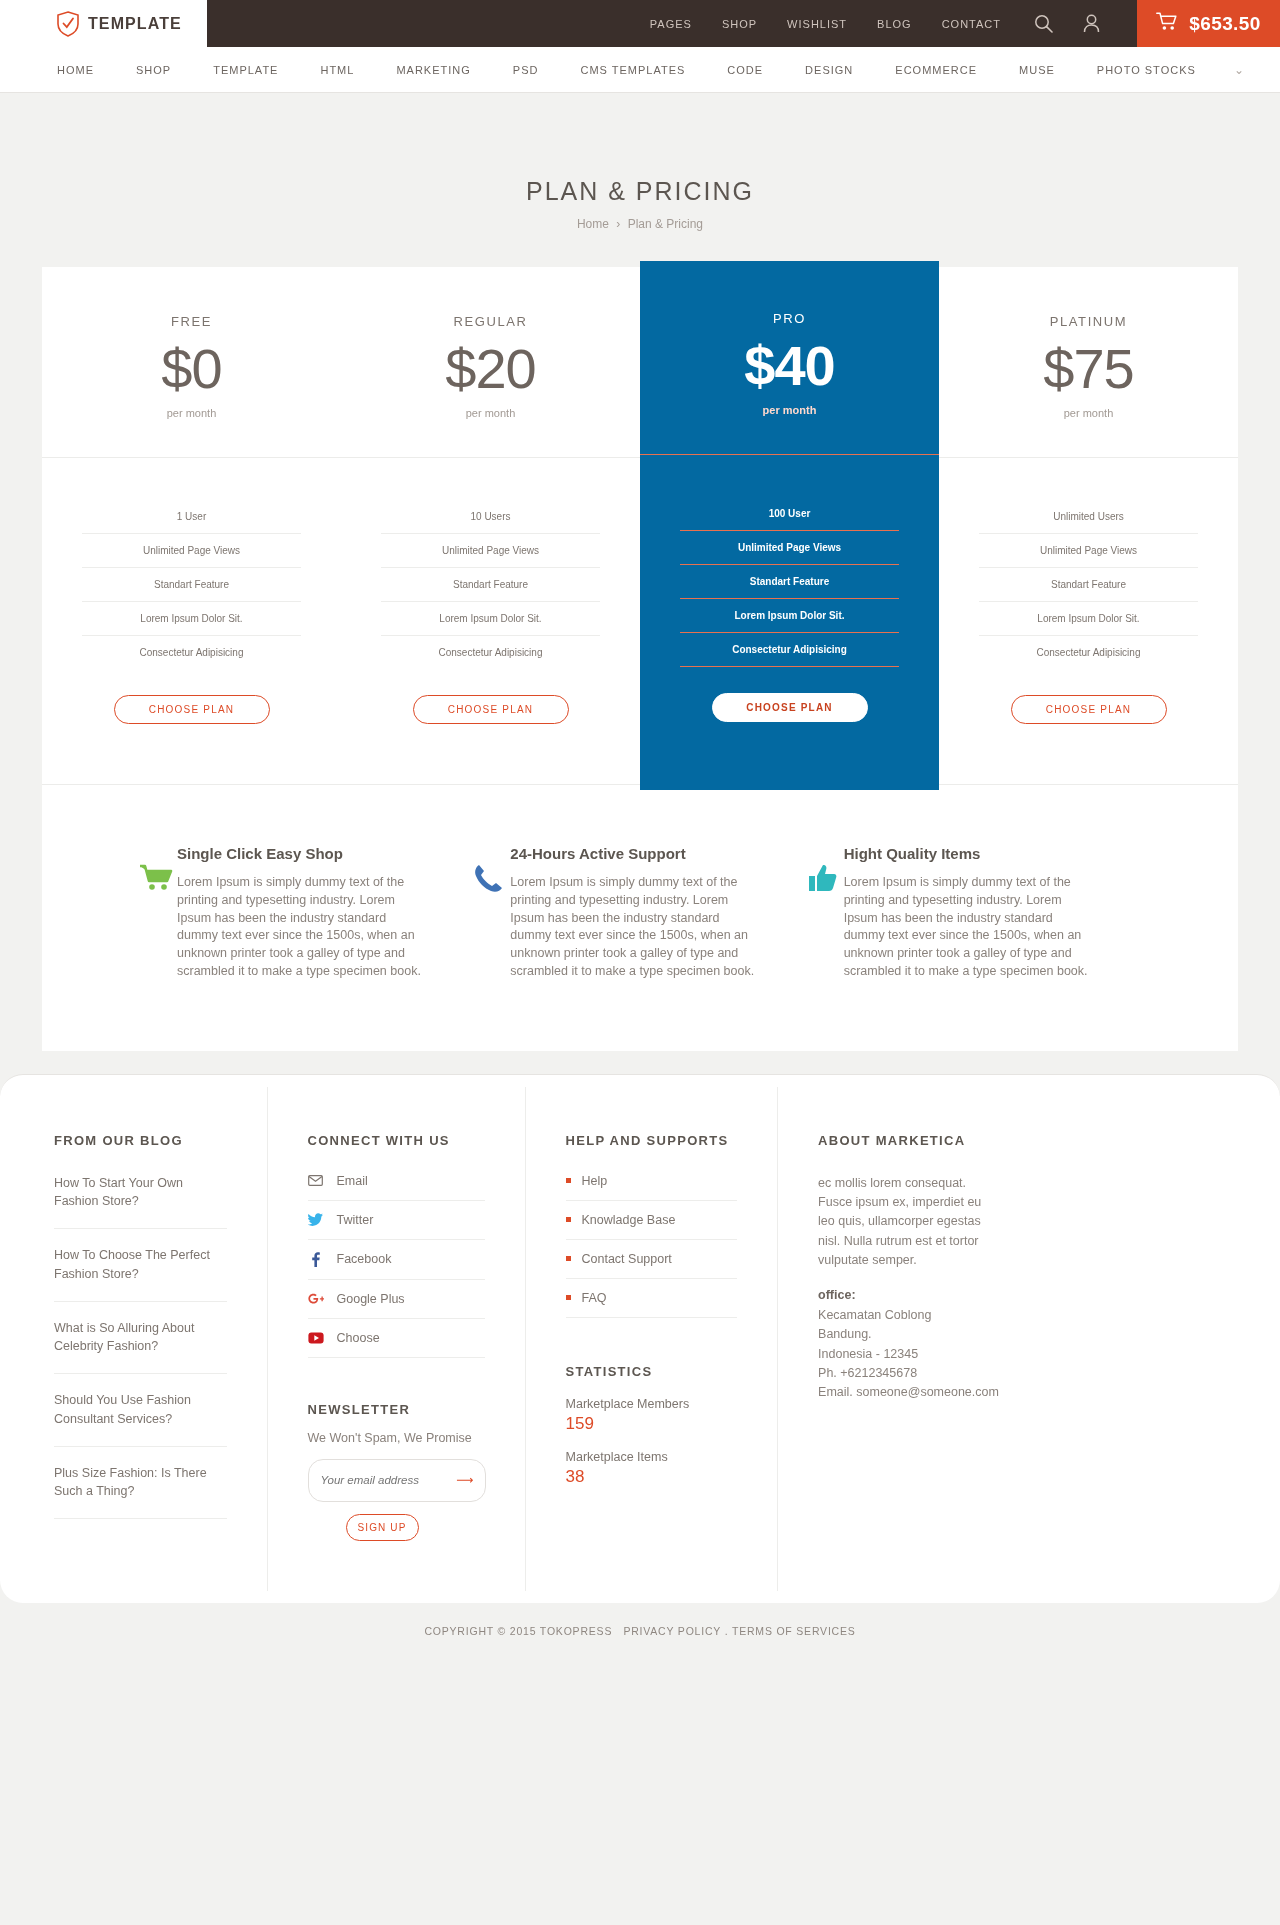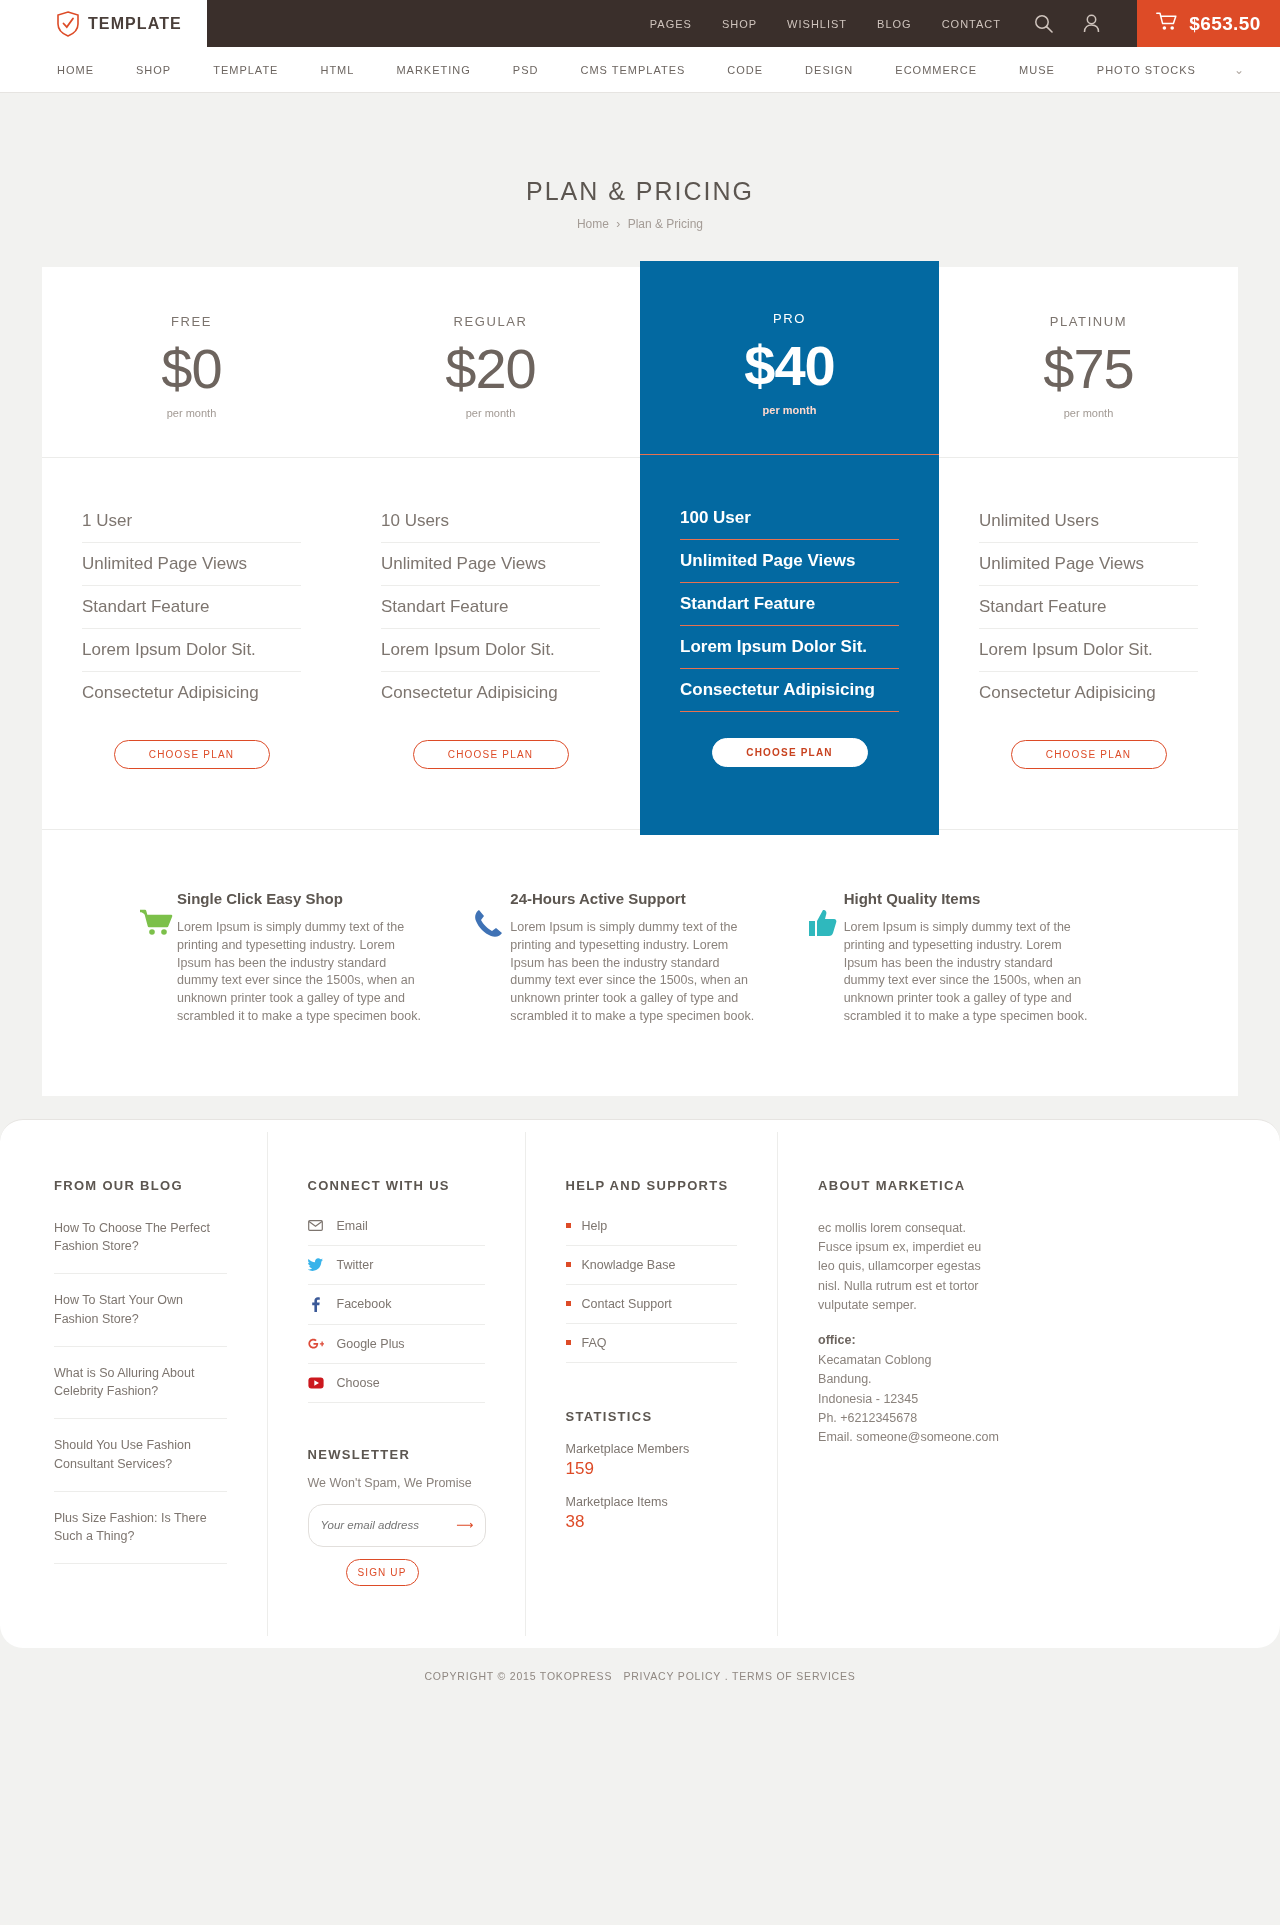--- a/index.html
+++ b/index.html
@@ -140,21 +140,22 @@
   .plan .per {
     font-size: 11px;
     color: #a29a94;
     margin-top: 10px;
   }
   .plan .features {
     padding: 42px 40px 0;
   }
   .plan .features li {
     list-style: none;
-    font-size: 17px;
+    text-align: center;
+    font-size: 10px;
     color: #7d756f;
     padding: 11px 0;
     border-bottom: 1px solid #ededeb;
   }
   .plan .features li:last-child { border-bottom: none; }
   .plan .cta-wrap { padding: 26px 40px 60px; display: flex; justify-content: center; }
   .btn-plan {
     display: inline-block;
     border: 1px solid #dd4b27;
     color: #dd4b27;
@@ -506,22 +507,22 @@
           <p>Lorem Ipsum is simply dummy text of the printing and typesetting industry. Lorem Ipsum has been the industry standard dummy text ever since the 1500s, when an unknown printer took a galley of type and scrambled it to make a type specimen book.</p>
         </div>
       </div>
     </div>
   </div>
 
   <div class="footer">
 
     <div class="fcol">
       <h4>FROM OUR BLOG</h4>
+      <div class="blog-item">How To Start Your Own Fashion Store?</div>
       <div class="blog-item">How To Choose The Perfect Fashion Store?</div>
-      <div class="blog-item">How To Start Your Own Fashion Store?</div>
       <div class="blog-item">What is So Alluring About Celebrity Fashion?</div>
       <div class="blog-item">Should You Use Fashion Consultant Services?</div>
       <div class="blog-item">Plus Size Fashion: Is There Such a Thing?</div>
     </div>
 
     <div class="fcol">
       <h4>CONNECT WITH US</h4>
 
       <div class="social-item">
         <span class="si">

